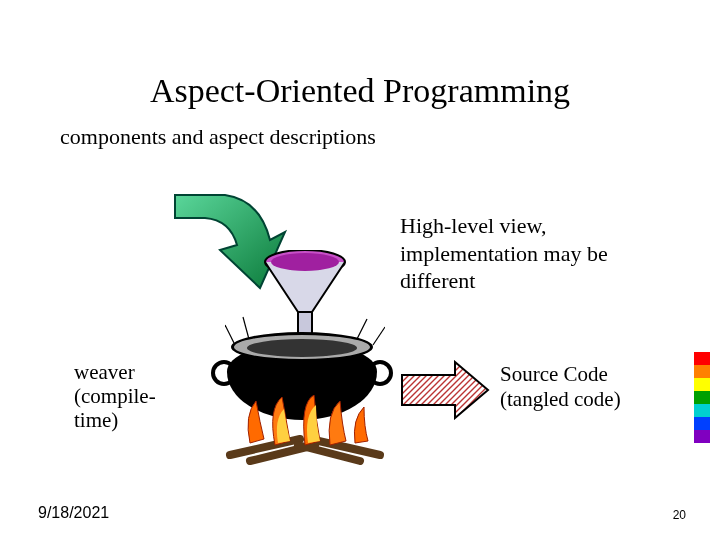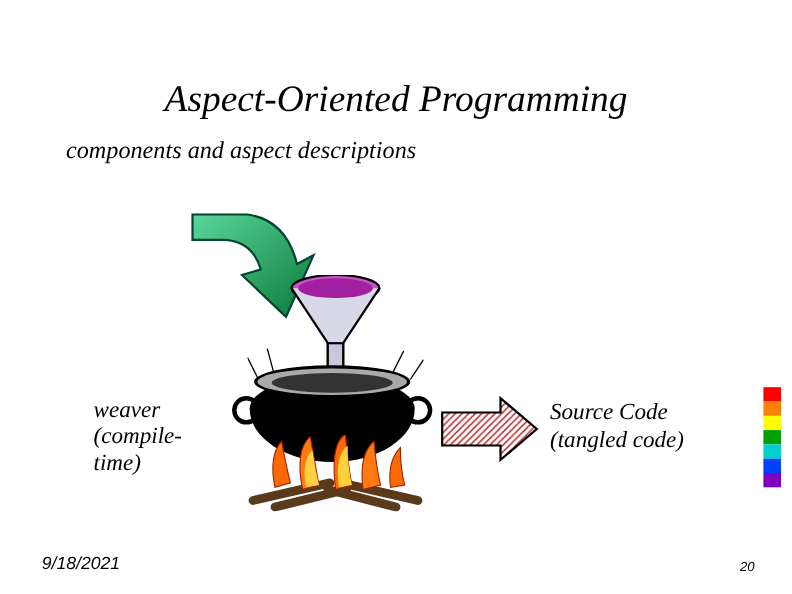--- a/index.html
+++ b/index.html
@@ -1,21 +1,21 @@
 <!DOCTYPE html>
 <html><head>
 <meta charset="utf-8">
 <style>
   * { margin: 0; padding: 0; box-sizing: border-box; }
   html, body { width: 720px; height: 540px; background: #fff; font-family: "Times New Roman", Times, serif; color: #000; position: relative; overflow: hidden; }
-  .slide { position: relative; width: 720px; height: 540px; font-style: italic; }
+  .slide { position: relative; width: 720px; height: 540px; }
   .title { position: absolute; top: 72px; left: 0; width: 100%; text-align: center; font-size: 34px; }
   .subtitle { position: absolute; top: 124px; left: 60px; font-size: 22px; }
   .hlv { position: absolute; top: 212px; left: 400px; width: 260px; font-size: 22px; line-height: 1.25; }
-  .weaver { position: absolute; top: 360px; left: 74px; width: 120px; font-size: 21px; line-height: 1.15; margin-left: 11px; }
+  .weaver { position: absolute; top: 360px; left: 74px; width: 120px; font-size: 21px; line-height: 1.15; }
   .srccode { position: absolute; top: 362px; left: 500px; width: 170px; font-size: 21px; line-height: 1.2; }
   .footer-left { position: absolute; bottom: 18px; left: 38px; font-family: Arial, Helvetica, sans-serif; font-size: 16px; }
   .footer-center { position: absolute; bottom: 18px; left: 0; width: 100%; text-align: center; font-family: Arial, Helvetica, sans-serif; font-size: 12px; }
   .footer-right { position: absolute; bottom: 18px; right: 34px; font-family: Arial, Helvetica, sans-serif; font-size: 12px; }
 
   
   .colorbar { position: absolute; top: 352px; right: 10px; width: 16px; }
   .colorbar div { width: 16px; height: 13px; }
 
   
@@ -50,20 +50,21 @@
   .outarrow svg { width: 100%; height: 100%; display: block; }
 </style>
 </head>
 <body>
 <div class="slide">
 
 <div class="title">Aspect-Oriented Programming</div>
 
 <div class="subtitle">components and aspect descriptions</div>
 
+<div class="hlv">High-level view, implementation may be different</div>
 
 <div class="weaver">weaver (compile-time)</div>
 
 <div class="srccode">Source Code (tangled code)</div>
 
 <div class="illus">
 
   <div class="greenarrow">
     <svg viewBox="0 0 130 110">
       <defs>

